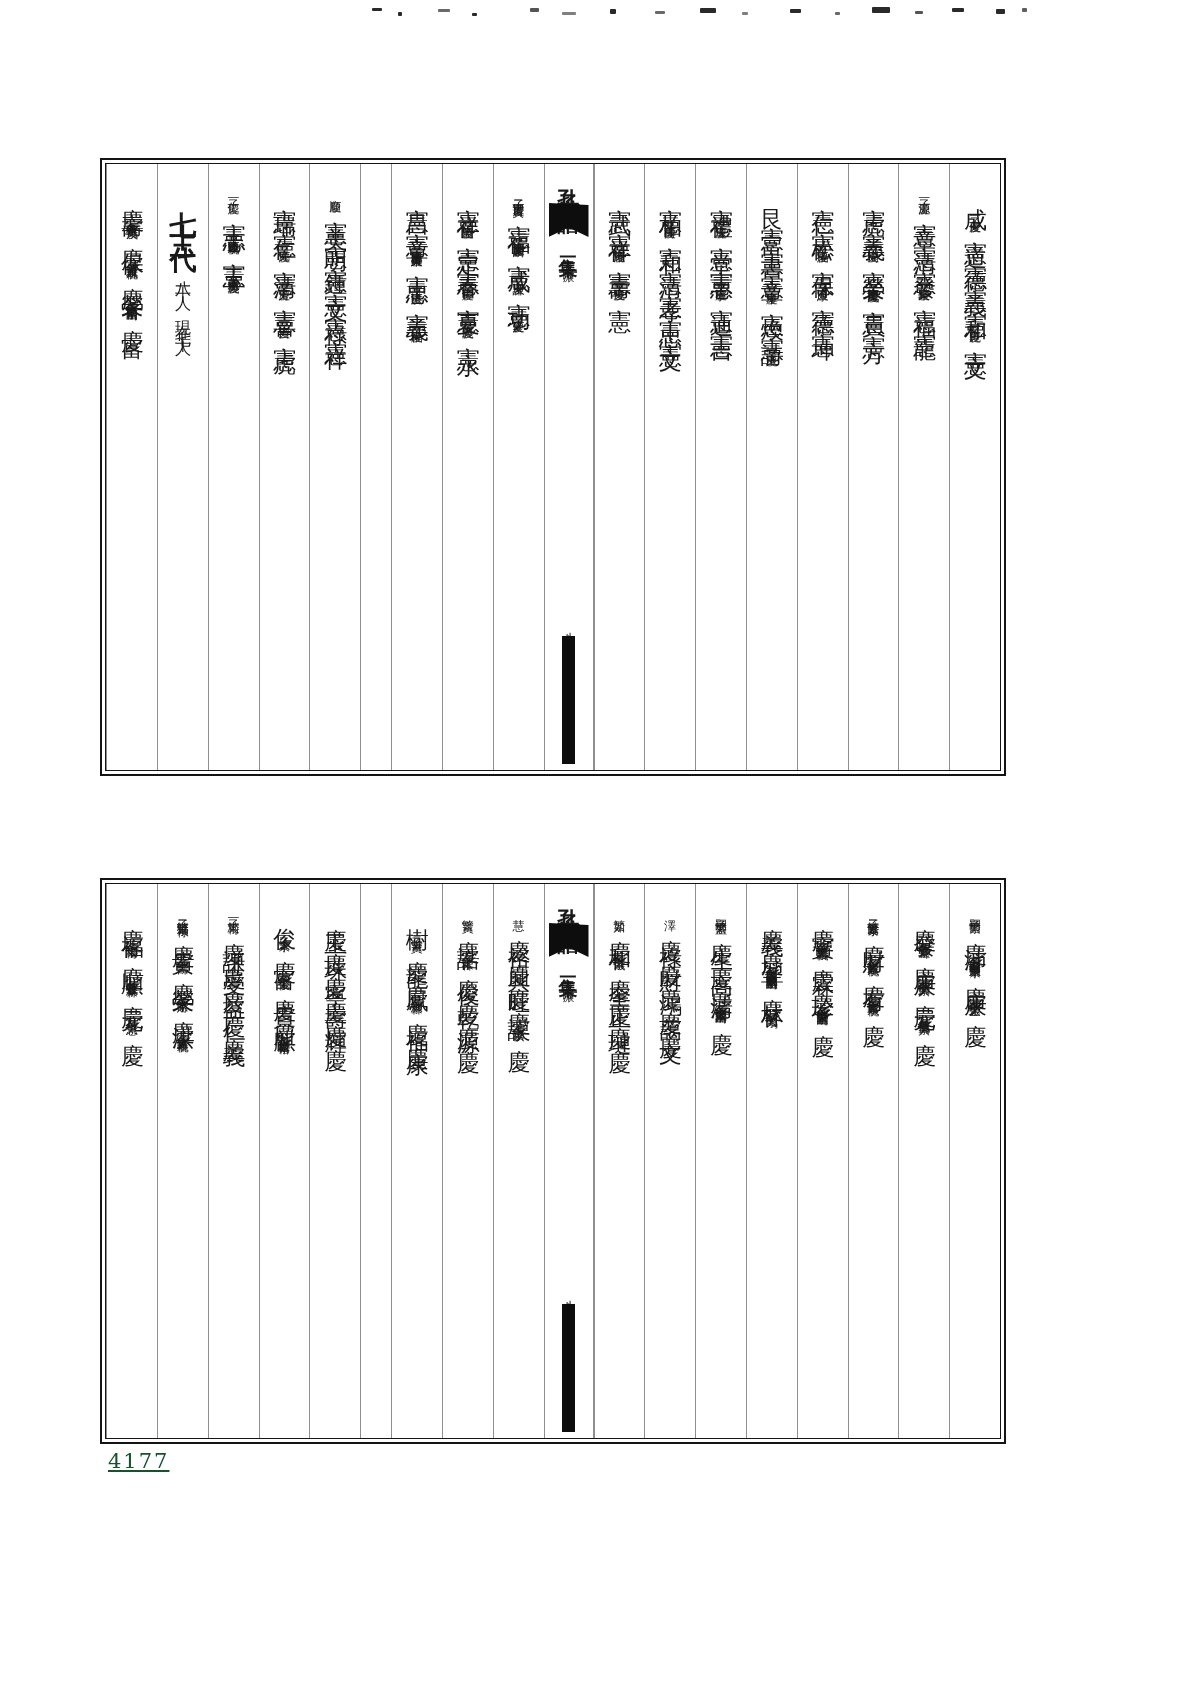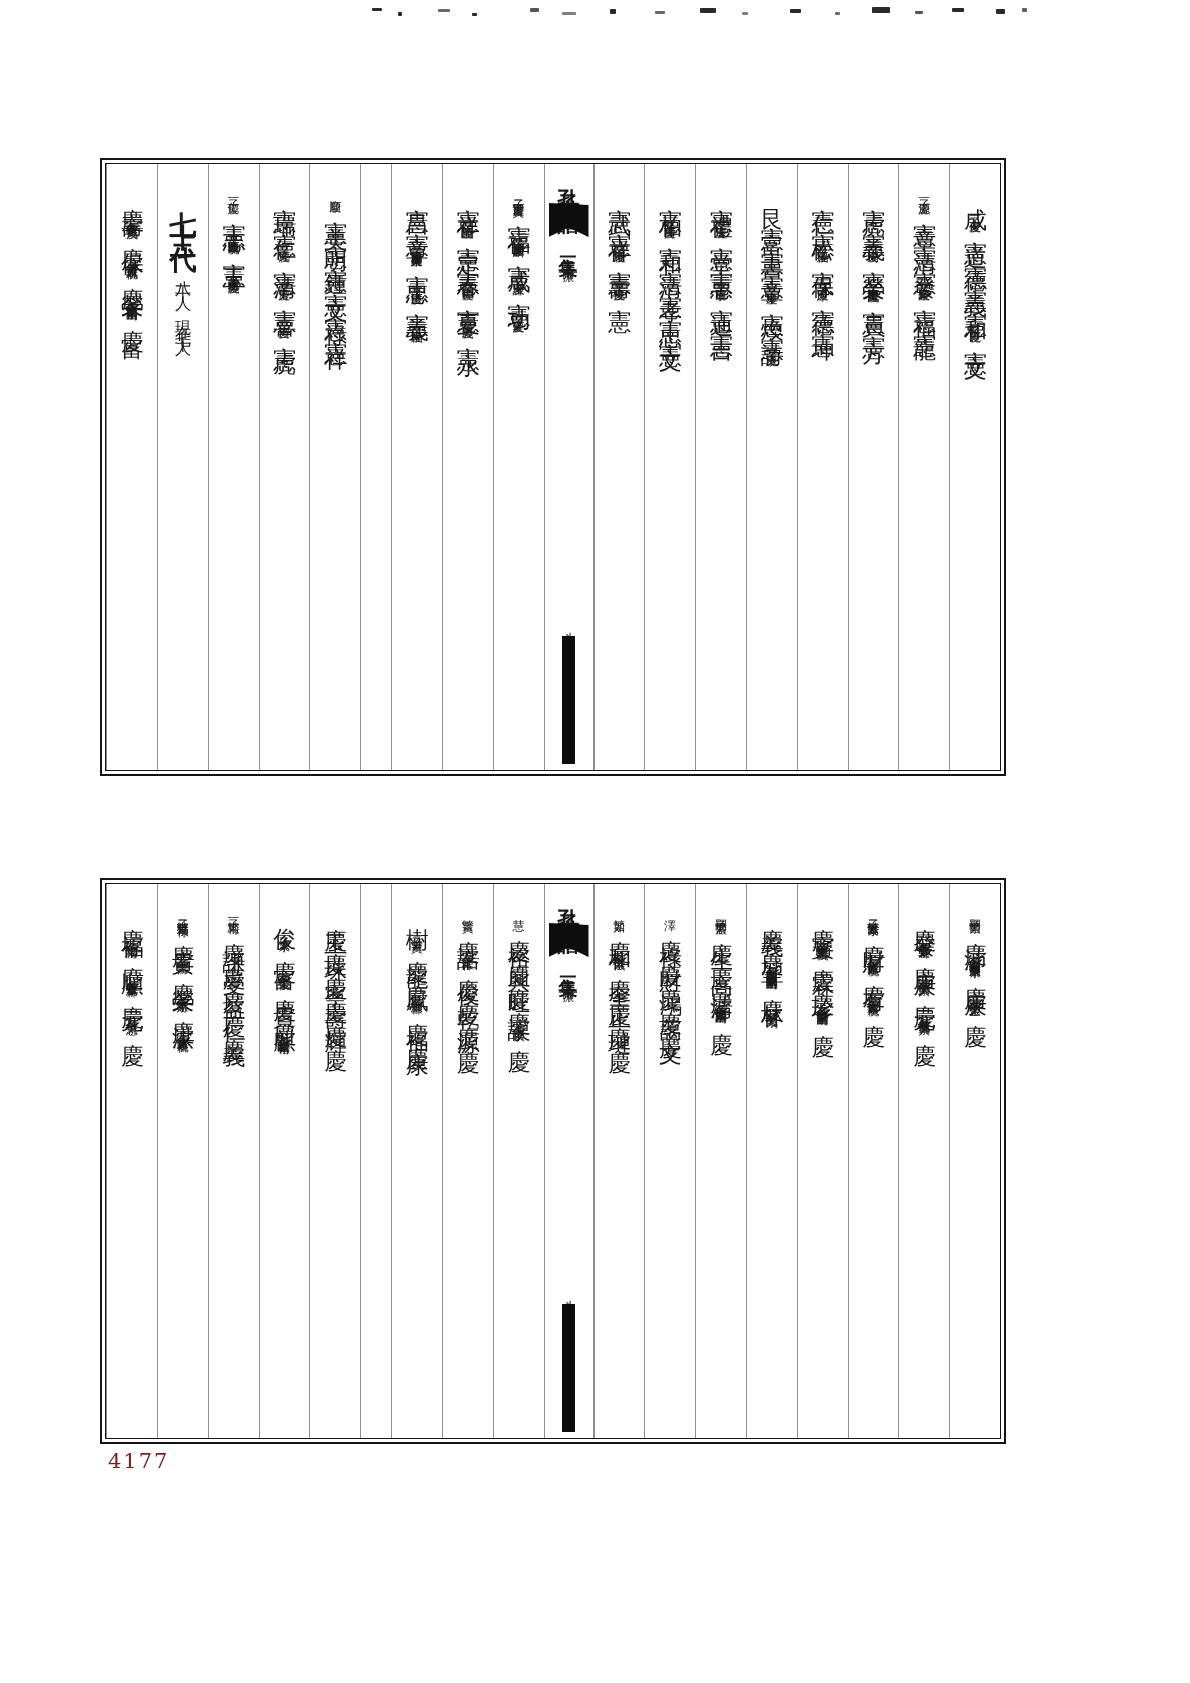--- a/index.html
+++ b/index.html
@@ -59,21 +59,21 @@
   }
   .fold .spacer{flex:1 1 auto;}
   .fold .folio{
     writing-mode:vertical-rl;text-orientation:upright;
     font-size:13px;letter-spacing:2px;margin-bottom:8px;
   }
   .blackbar{width:13px;height:128px;background:#0d0d0d;margin-bottom:2px;}
   .pageno{
     position:absolute;left:108px;top:1449px;
     font-family:"DejaVu Serif","Liberation Serif",serif;
-    font-size:21px;letter-spacing:2px;color:#7f1d1d;
+    font-size:21px;letter-spacing:2px;color:#14532d;text-decoration:underline;
   }
 </style>
 </head>
 <body>
 
 <div class="artifact" style="left:372px;top:8px;width:10px;height:3px;"></div>
 <div class="artifact" style="left:398px;top:12px;width:4px;height:4px;"></div>
 <div class="artifact" style="left:438px;top:9px;width:12px;height:3px;opacity:.7;"></div>
 <div class="artifact" style="left:472px;top:13px;width:5px;height:3px;"></div>
 <div class="artifact" style="left:530px;top:8px;width:9px;height:4px;opacity:.8;"></div>

